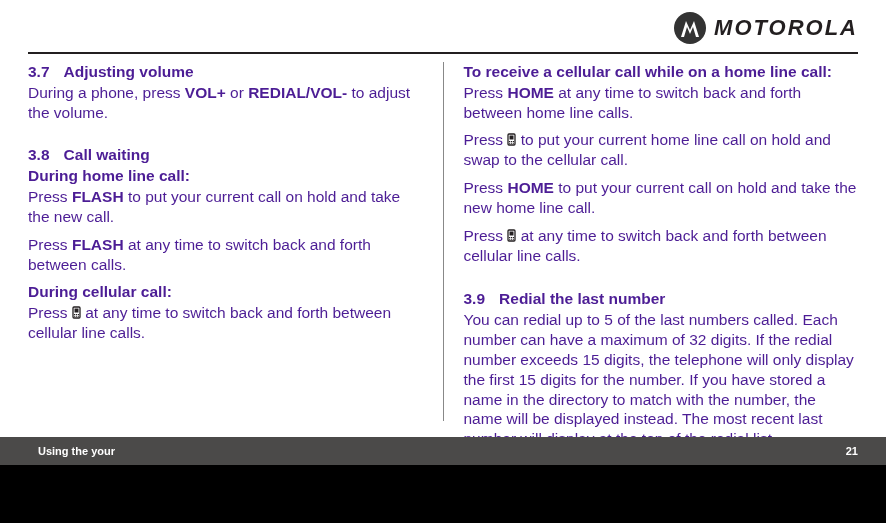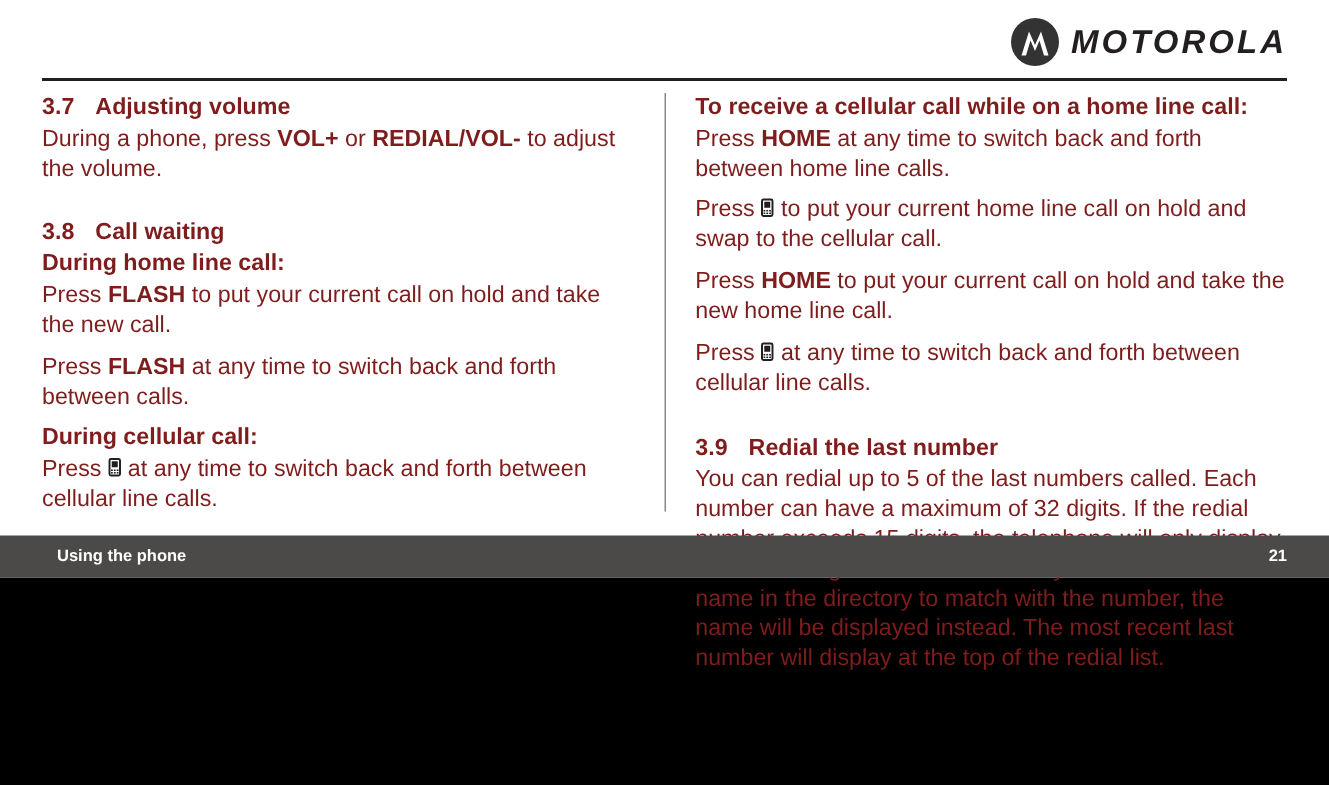--- a/index.html
+++ b/index.html
@@ -5,21 +5,21 @@
     * { margin: 0; padding: 0; box-sizing: border-box; }
     body {
       width: 886px;
       height: 523px;
       background: #000;
       font-family: Arial, Helvetica, sans-serif;
       overflow: hidden;
     }
     .page {
       width: 886px;
-      height: 385px;
+      height: 465px;
       background: #fff;
       position: relative;
     }
     .header {
       position: absolute;
       top: 12px;
       right: 28px;
       display: flex;
       align-items: center;
       gap: 8px;
@@ -54,21 +54,21 @@
     }
     .content {
       position: absolute;
       top: 62px;
       left: 28px;
       right: 28px;
       bottom: 44px;
       display: flex;
       gap: 20px;
       font-size: 15.5px;
-      color: #7f1d1d;
+      color: #4c1d95;
       line-height: 1.28;
     }
     .col {
       flex: 1;
       position: relative;
     }
     .col-divider {
       width: 1px;
       background: #888;
       align-self: stretch;
@@ -191,16 +191,16 @@
       </div>
 
       <div class="section-title" style="margin-top:24px">
         <span class="secnum">3.9</span><span>Redial the last number</span>
       </div>
       <div class="para">You can redial up to 5 of the last numbers called. Each number can have a maximum of 32 digits. If the redial number exceeds 15 digits, the telephone will only display the first 15 digits for the number. If you have stored a name in the directory to match with the number, the name will be displayed instead. The most recent last number will display at the top of the redial list.</div>
     </div>
   </div>
 
   <div class="footer">
-    <span>Using the phone</span>
+    <span>Using the your</span>
     <span>21</span>
   </div>
 </div>
 
 </body></html>

